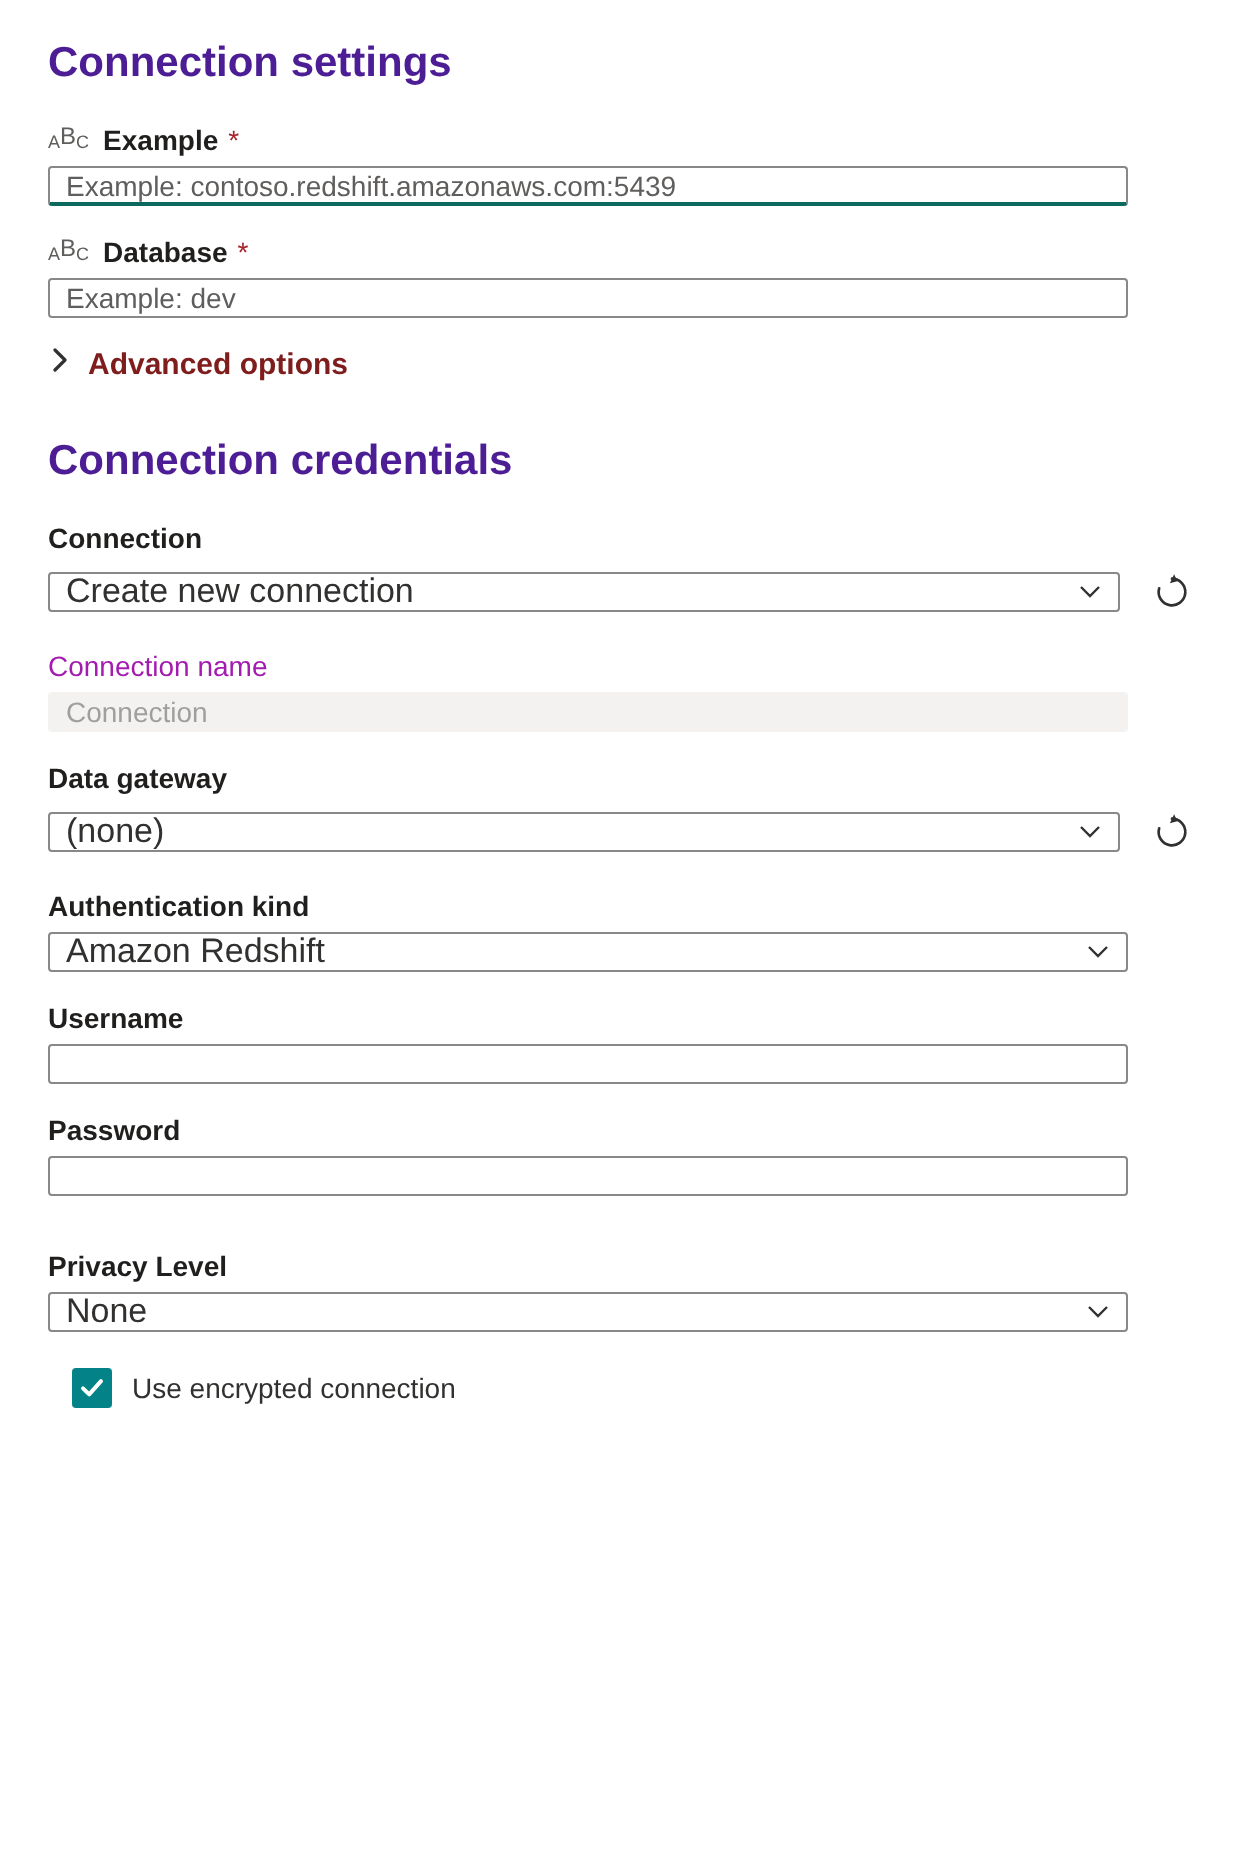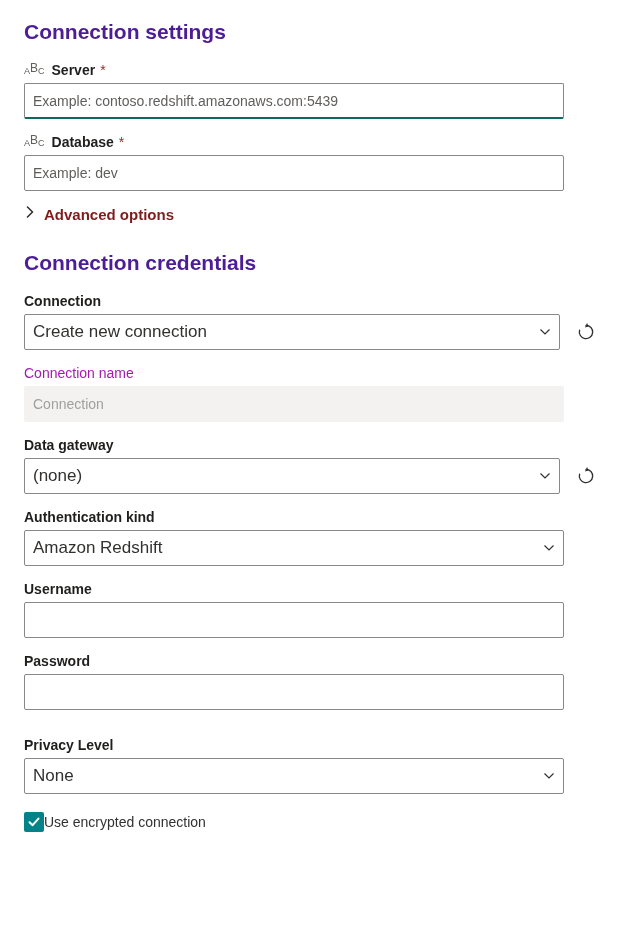--- a/index.html
+++ b/index.html
@@ -40,21 +40,21 @@
     .abc-icon .a-char { font-size: 9px; }
     .abc-icon .b-char { font-size: 12px; position: relative; top: -2px; }
     .abc-icon .c-char { font-size: 9px; }
     .control-row {
       display: flex;
       align-items: center;
       gap: 12px;
     }
     .text-input, .select-box, .readonly-box {
       width: 540px;
-      height: 36px;
+      height: 20px;
       border: 1px solid #8a8886;
       border-radius: 2px;
       padding: 0 8px;
       font-size: 14px;
       font-family: inherit;
       background: #ffffff;
       color: #323130;
       outline: none;
     }
     .text-input.highlight {
@@ -104,21 +104,23 @@
       margin-bottom: 28px;
       user-select: none;
     }
     .expander .chev-right {
       width: 12px; height: 12px;
       display: inline-flex; align-items: center; justify-content: center;
     }
     .checkbox-row {
       display: flex;
       align-items: center;
+      gap: 10px;
       margin-top: 18px;
+      margin-left: 12px;
     }
     .checkbox {
       width: 20px;
       height: 20px;
       background: #038387;
       border-radius: 2px;
       display: inline-flex;
       align-items: center;
       justify-content: center;
       cursor: pointer;
@@ -135,21 +137,21 @@
 
 <h2 class="section-title">Connection settings</h2>
 
 <div class="field">
   <div class="field-label">
     <span class="abc-icon">
         <span class="a-char">A</span>
         <span class="b-char">B</span>
         <span class="c-char">C</span>
       </span>
-    <span>Server</span>
+    <span>Example</span>
     <span class="req">*</span>
   </div>
   <input type="text" class="text-input highlight" placeholder="Example: contoso.redshift.amazonaws.com:5439" style="">
 </div>
 
 <div class="field">
   <div class="field-label">
     <span class="abc-icon">
         <span class="a-char">A</span>
         <span class="b-char">B</span>

